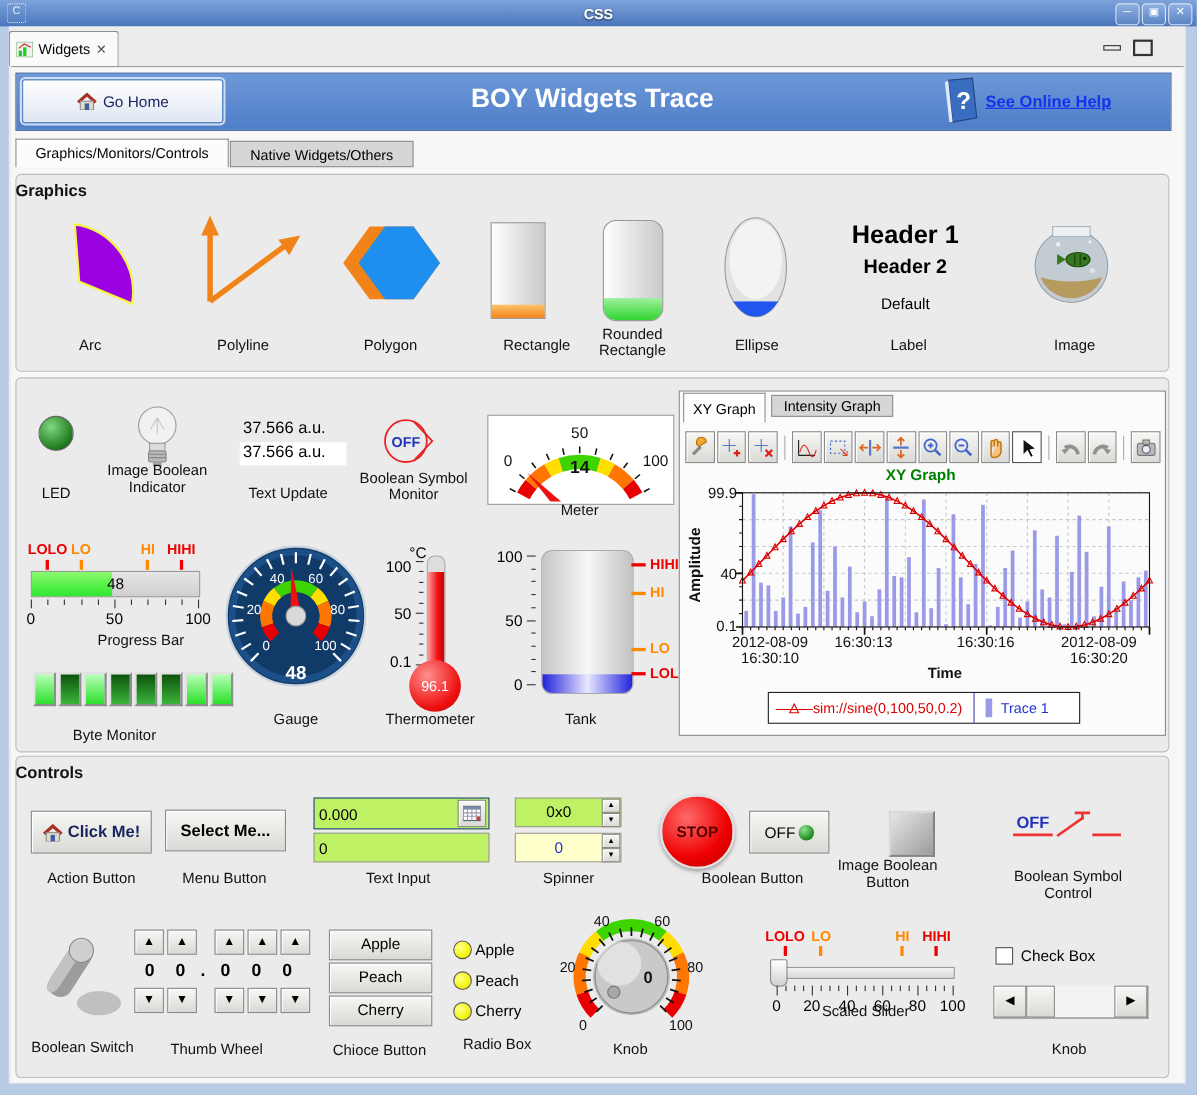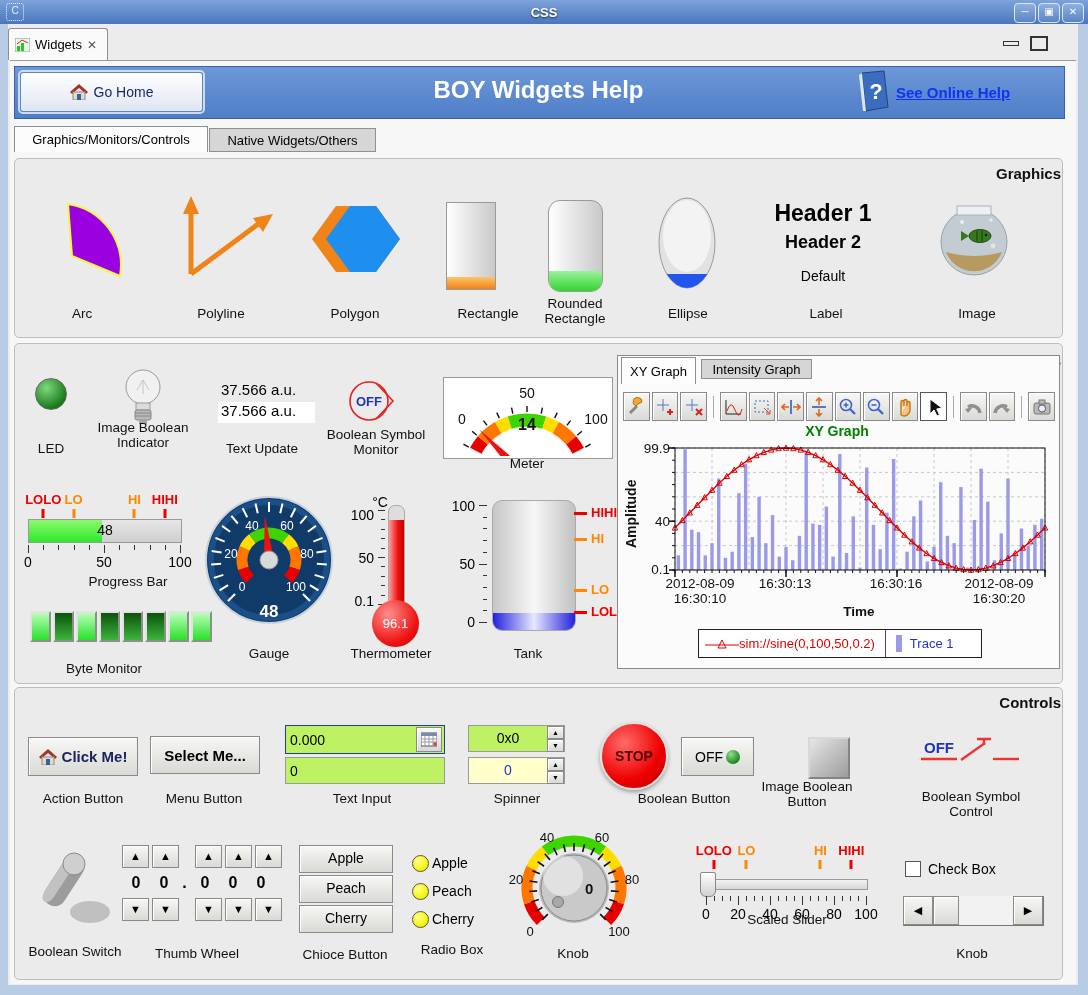--- a/index.html
+++ b/index.html
@@ -18,21 +18,21 @@
   .hdr{left:14px;top:66px;width:1049px;height:51px;background:linear-gradient(#6d98d8,#4f7ec8);border:1px solid #3a62a0;}
   .home-btn{left:20px;top:72px;width:181px;height:38px;background:linear-gradient(#ffffff,#dfe6f2);border:1px solid #5f86c2;border-radius:3px;box-shadow:0 0 0 2px #cddcf2;display:flex;align-items:center;justify-content:center;gap:6px;font-size:14px;color:#16235e;}
   .hdr-title{left:14px;top:76px;width:1049px;text-align:center;color:#fff;font-size:24px;font-weight:bold;pointer-events:none;}
   .help-link{left:896px;top:84px;font-size:15px;font-weight:bold;color:#1133ee;text-decoration:underline;text-align:right;}
   
   .ptab{height:26px;border:1px solid #8f8f8f;box-sizing:border-box;font-size:13px;display:flex;align-items:center;justify-content:center;}
   .ptab.active{background:#fcfcfc;border-bottom:none;}
   .ptab.idle{background:#d6d6d6;}
   
   .gbox{background:#ebebeb;border:1px solid #bdbdbd;border-radius:5px;}
-  .gtitle{font-size:15px;font-weight:bold;text-align:right;color:#111;}
+  .gtitle{font-size:15px;font-weight:bold;text-align:left;color:#111;}
   .cap{font-size:13.5px;color:#111;text-align:center;transform:translateX(-50%);}
   
   .bevel{background:linear-gradient(#f7f7f5,#d9d9d5);border:1px solid #8a8a8a;box-shadow:inset 1px 1px 0 #ffffff;}
   .field{background:#bef264;border:1px solid #9a9a9a;font-size:14px;box-sizing:border-box;}
   .tb-btn{width:27px;height:27px;display:flex;align-items:center;justify-content:center;}
   .tb-sep{width:1px;height:22px;background:#aaa;margin:0 4px;align-self:center;}
   .led-cell{width:17px;height:27px;border:2px outset #e2e2e2;}
   .radio-dot{width:15px;height:15px;border-radius:50%;background:radial-gradient(circle at 35% 35%,#ffff88,#f4f400 70%,#c8c800);border:1px solid #555;}
   .pre{white-space:pre-line;}
   .xlab{font-size:13.5px;color:#111;text-align:center;}
@@ -63,21 +63,21 @@
         </svg>
       <span>Widgets</span>
       <span style="color:#555;font-size:12px;">✕</span>
     </div>
     <div class="abs" style="left:995px;top:17px;width:14px;height:3px;border:1px solid #333;"></div>
     <div class="abs viewbtn" style="left:1022px;top:12px;"></div>
     <div class="abs editor"></div>
   </div>
 
   <div class="abs hdr"></div>
-  <div class="abs hdr-title">BOY Widgets Help</div>
+  <div class="abs hdr-title">BOY Widgets Trace</div>
   <div class="abs home-btn">
     <svg width="18" height="16">
         <polygon points="9,0 18,8 16,10 9,4 2,10 0,8" fill="#a63228"></polygon>
         <rect x="3" y="8" width="12" height="8" fill="#e3dbc8" stroke="#8a8a8a"></rect>
         <rect x="7" y="10" width="4" height="6" fill="#3b5ea8"></rect>
       </svg>
     <span>Go Home</span>
   </div>
   <svg class="abs" style="left:856px;top:69px;" width="36" height="46">
     <path d="M6 4 L28 2 L32 38 L10 42 Z" fill="#3a6cc0" stroke="#23447e"></path>
@@ -140,21 +140,20 @@
   <div class="abs cap" style="left:82px;top:306px;">Arc</div>
   <div class="abs cap" style="left:221px;top:306px;">Polyline</div>
   <div class="abs cap" style="left:355px;top:306px;">Polygon</div>
   <div class="abs cap" style="left:470px;top:306px;padding-left:36px;">Rectangle</div>
   <div class="abs cap" style="left:575px;top:296px;width:80px;">Rounded Rectangle</div>
   <div class="abs cap" style="left:688px;top:306px;">Ellipse</div>
   <div class="abs cap" style="left:826px;top:306px;">Label</div>
   <div class="abs cap" style="left:977px;top:306px;">Image</div>
 
   <div class="abs gbox" style="left:14px;top:343px;width:1047px;height:339px;"></div>
-  <div class="abs gtitle" style="left:14px;top:352px;width:1047px;">Monitors</div>
 
   <div class="abs" style="left:35px;top:378px;width:30px;height:30px;border-radius:50%;background:radial-gradient(circle at 35% 30%,#7fd97f,#1d7a1d 70%,#0c4a0c);border:1px solid #666;"></div>
   <div class="abs cap" style="left:51px;top:441px;">LED</div>
 
   <svg class="abs" style="left:119px;top:368px;" width="48" height="60">
     <circle cx="24" cy="19" r="17" fill="#f1f1f1" stroke="#9a9a9a"></circle>
     <path d="M24 12 l-6 10 M24 12 l6 10 M24 12 v14" stroke="#c4c4c4" fill="none"></path>
     <rect x="17" y="35" width="14" height="7" fill="#dcdcdc" stroke="#9a9a9a"></rect>
     <rect x="16" y="42" width="16" height="10" rx="2" fill="#b9b9b9" stroke="#8a8a8a"></rect>
     <line x1="16" y1="45" x2="32" y2="45" stroke="#888"></line>

